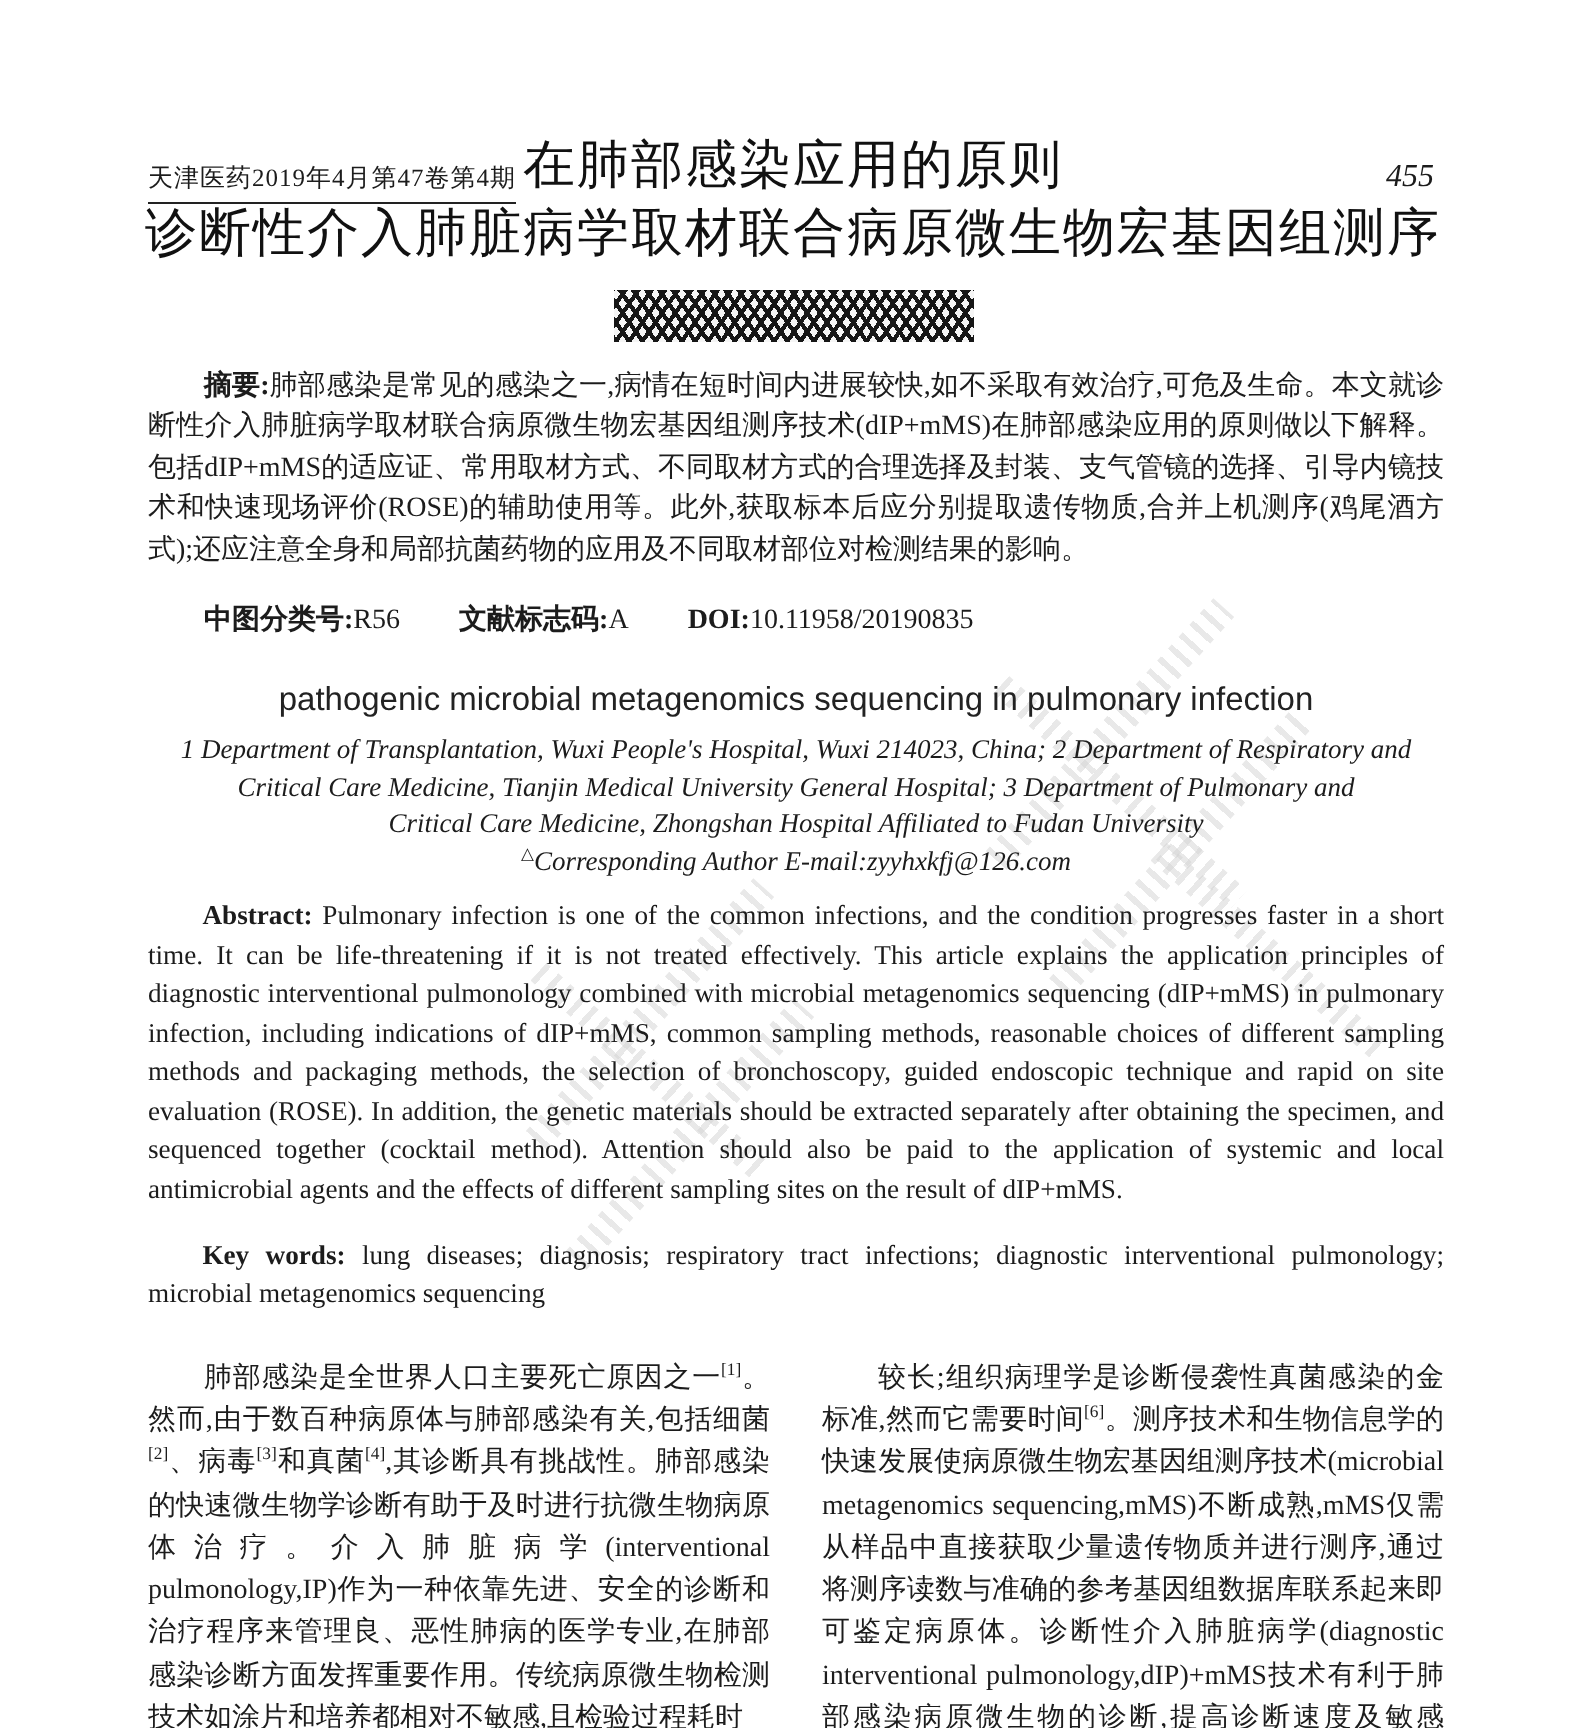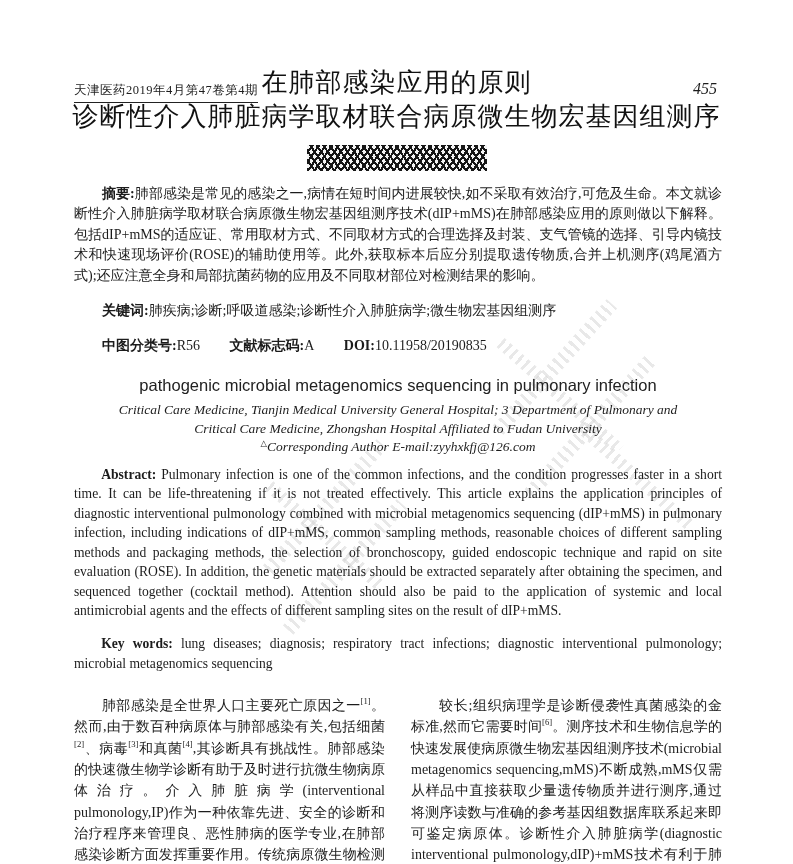--- a/index.html
+++ b/index.html
@@ -77,34 +77,34 @@
     <div>在肺部感染应用的原则</div>
     <div>诊断性介入肺脏病学取材联合病原微生物宏基因组测序</div>
   </div>
 
   <div class="redacted"></div>
 
   <div class="content">
 
     <p class="cn-abstract"><span class="cn-label">摘要:</span><span>肺部感染是常见的感染之一,病情在短时间内进展较快,如不采取有效治疗,可危及生命。本文就诊断性介入肺脏病学取材联合病原微生物宏基因组测序技术(dIP+mMS)在肺部感染应用的原则做以下解释。包括dIP+mMS的适应证、常用取材方式、不同取材方式的合理选择及封装、支气管镜的选择、引导内镜技术和快速现场评价(ROSE)的辅助使用等。此外,获取标本后应分别提取遗传物质,合并上机测序(鸡尾酒方式);还应注意全身和局部抗菌药物的应用及不同取材部位对检测结果的影响。</span></p>
 
-    <p class="cn-keywords"><span class="cn-label">关键词:</span><span>肺疾病;诊断;呼吸道感染;诊断性介入肺脏病学;微生物宏基因组测序</span></p>
 
     <p class="cn-meta">
       <span class="group"><span class="cn-label">中图分类号:</span><span>R56</span></span>
       <span class="group"><span class="cn-label">文献标志码:</span><span>A</span></span>
       <span class="group"><span class="cn-label">DOI:</span><span>10.11958/20190835</span></span>
     </p>
 
     <div class="title-en">
       <div>pathogenic microbial metagenomics sequencing in pulmonary infection</div>
     </div>
 
 
     <div class="affil">
+      <div>1 Department of Transplantation, Wuxi People's Hospital, Wuxi 214023, China; 2 Department of Respiratory and</div>
       <div>Critical Care Medicine, Tianjin Medical University General Hospital; 3 Department of Pulmonary and</div>
       <div>Critical Care Medicine, Zhongshan Hospital Affiliated to Fudan University</div>
     </div>
     <div class="corr"><sup>△</sup>Corresponding Author E-mail:zyyhxkfj@126.com</div>
 
     <p class="en-abstract"><span class="en-label">Abstract:</span><span> </span><span>Pulmonary infection is one of the common infections, and the condition progresses faster in a short time. It can be life-threatening if it is not treated effectively. This article explains the application principles of diagnostic interventional pulmonology combined with microbial metagenomics sequencing (dIP+mMS) in pulmonary infection, including indications of dIP+mMS, common sampling methods, reasonable choices of different sampling methods and packaging methods, the selection of bronchoscopy, guided endoscopic technique and rapid on site evaluation (ROSE). In addition, the genetic materials should be extracted separately after obtaining the specimen, and sequenced together (cocktail method). Attention should also be paid to the application of systemic and local antimicrobial agents and the effects of different sampling sites on the result of dIP+mMS.</span></p>
 
     <p class="en-keywords"><span class="en-label">Key words:</span><span> </span><span>lung diseases; diagnosis; respiratory tract infections; diagnostic interventional pulmonology; microbial metagenomics sequencing</span></p>
 
     <div class="body-cols">

